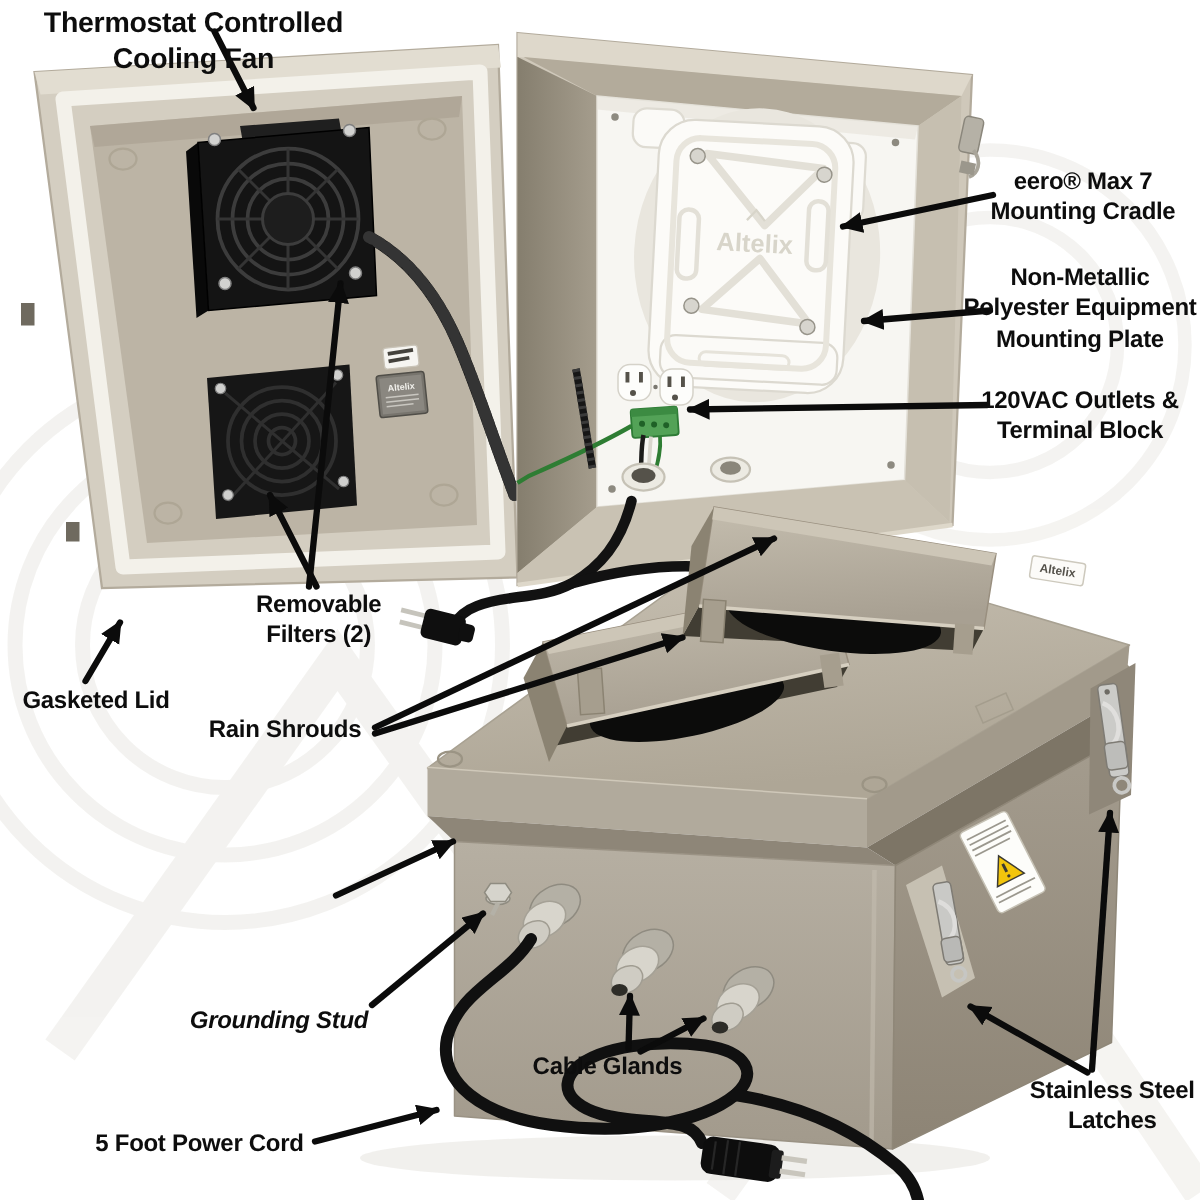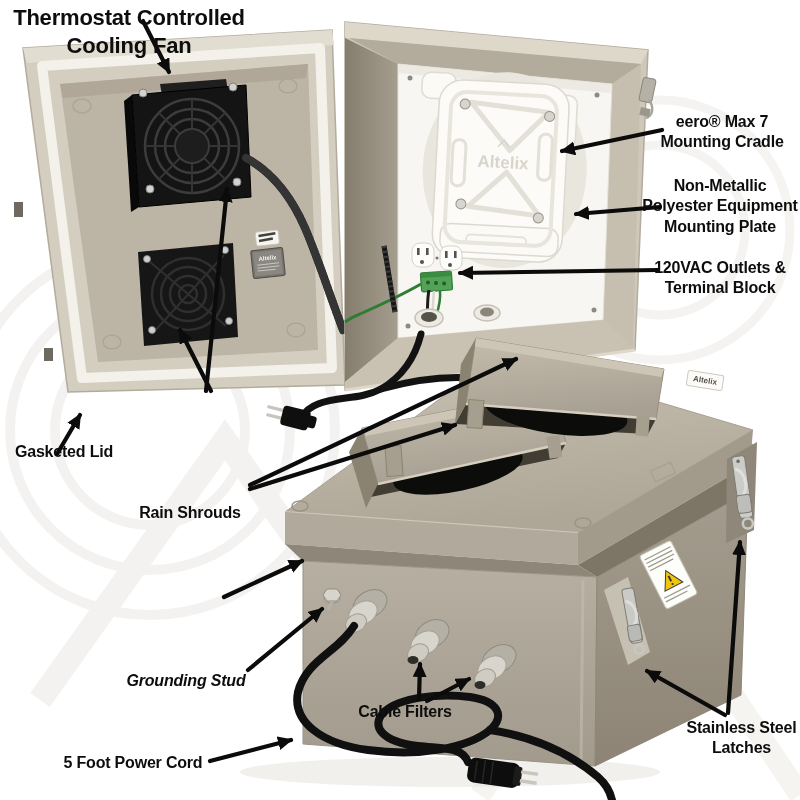--- a/index.html
+++ b/index.html
@@ -1,21 +1,21 @@
 <!DOCTYPE html>
 <html><head>
 <meta charset="utf-8">
 <style>
   html,body{margin:0;padding:0;background:#fff;}
   #stage{position:relative;width:800px;height:800px;overflow:hidden;background:#fff;
          font-family:"Liberation Sans",sans-serif;}
   #photo{position:absolute;left:0;top:0;}
   .callout{position:absolute;font-weight:700;color:#0d0d0d;text-align:center;
            white-space:pre-line;font-size:16px;line-height:1.28;letter-spacing:-0.2px;}
-  .callout.big{font-size:22px;line-height:1.25;}
+  .callout.big{font-size:19px;line-height:1.25;}
 </style>
 </head>
 <body>
 
 <div id="stage">
 
 <svg id="photo" width="800" height="800" viewBox="0 0 800 800">
   <defs>
     <marker id="ah" markerUnits="userSpaceOnUse" markerWidth="20" markerHeight="16" refX="13" refY="7" orient="auto">
       <path d="M0,0 L15,7 L0,14 Z" fill="#0b0b0b"></path>
@@ -371,21 +371,23 @@
 
 <div class="callout big" style="left:4px;   top:4px;   width:250px;">Thermostat Controlled
 Cooling Fan</div>
 <div class="callout" style="left:612px; top:112px; width:220px;">eero® Max 7
 Mounting Cradle</div>
 <div class="callout" style="left:610px; top:176px; width:220px;">Non-Metallic
 Polyester Equipment
 Mounting Plate</div>
 <div class="callout" style="left:610px; top:258px; width:220px;">120VAC Outlets &amp;
 Terminal Block</div>
-<div class="callout" style="left:0px;   top:442px; width:128px;">Gasketed Lid</div>
-<div class="callout" style="left:116px; top:503px; width:148px;">Rain Shrouds</div>
+<div class="callout" style="left:150px; top:394px; width:125px;">Removable
+Filters (2)</div>
+<div class="callout" style="left:0px;   top:458px; width:128px;">Gasketed Lid</div>
+<div class="callout" style="left:116px; top:477px; width:148px;">Rain Shrouds</div>
 <div class="callout" style="left:110px; top:671px; width:152px;font-style:italic;">Grounding Stud</div>
 <div class="callout" style="left:40px;  top:753px; width:186px;">5 Foot Power Cord</div>
-<div class="callout" style="left:340px; top:702px; width:130px;">Cable Filters</div>
+<div class="callout" style="left:340px; top:702px; width:130px;">Cable Glands</div>
 <div class="callout" style="left:664px; top:718px; width:155px;">Stainless Steel
 Latches</div>
 
 </div>
 
 </body></html>

